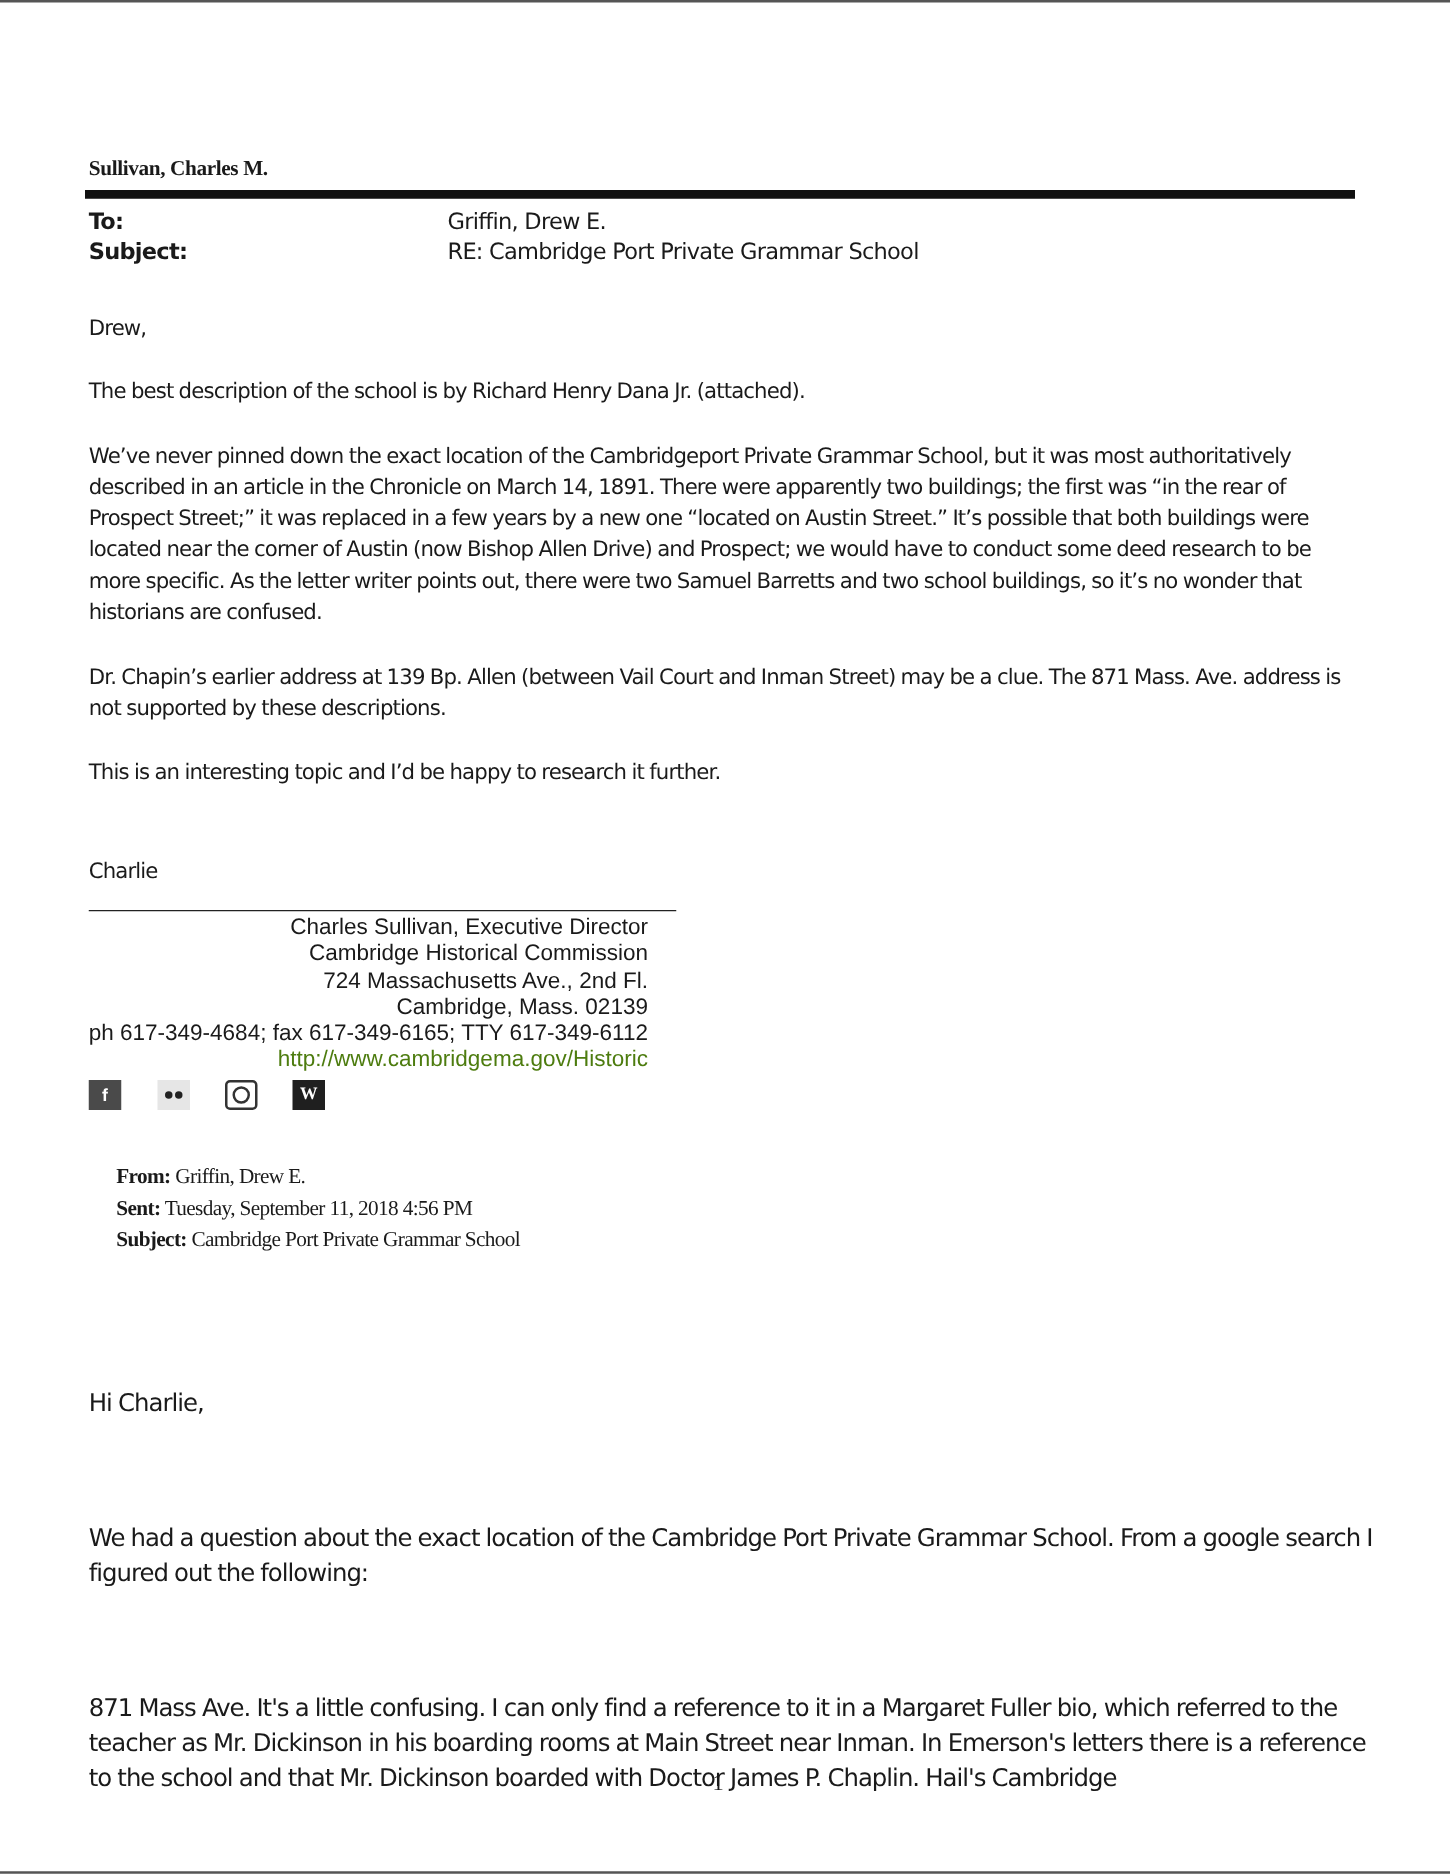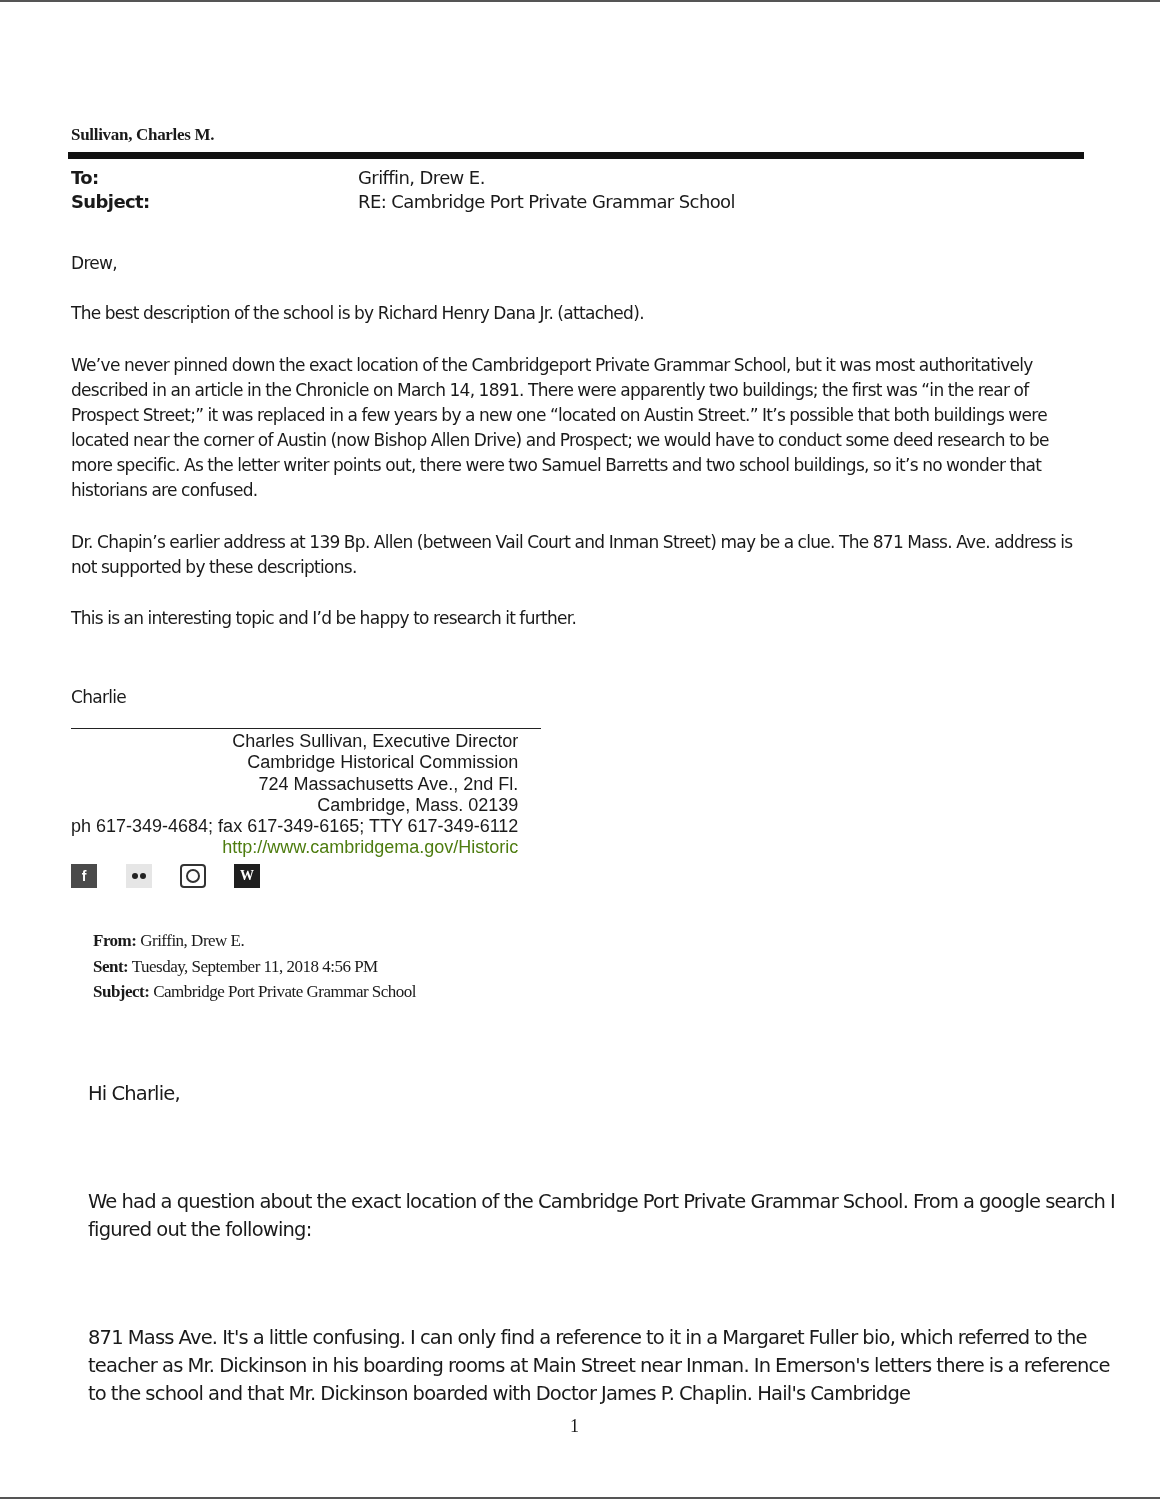--- a/index.html
+++ b/index.html
@@ -40,23 +40,23 @@
     .flickr span { display: inline-block; width: 6px; height: 6px; border-radius: 50%; background: #222; margin: 0 1px; }
     .insta { left: 109px; background: #fff; border: 2px solid #333; width: 22px; height: 20px; border-radius: 4px; }
     .insta span { width: 10px; height: 10px; border: 2px solid #333; border-radius: 50%; display: block; }
     .wp { left: 163px; background: #1f1f1f; color: #fff; font-family: "Liberation Serif", serif; }
     .fwd-hdr {
       position: absolute; left: 71px; top: 928px;
       font-family: Liberation Serif, serif; font-size: 17px; line-height: 25.5px; letter-spacing: -0.5px; margin-left: 22px;
     }
     .fwd-hdr b { font-weight: bold; }
     .drew-text {
-      position: absolute; left: 88px; width: 1030px;
+      position: absolute; left: 71px; width: 1030px;
       font-family: "DejaVu Sans", sans-serif; font-size: 19.5px; line-height: 28px;
-      letter-spacing: -0.8px; word-spacing: -0.5px;
+      letter-spacing: -0.8px; word-spacing: -0.5px; margin-top: 29px;
     }
     .page-number {
       position: absolute; left: 570px; top: 1416px; font-family: "Liberation Serif", serif; font-size: 18px;
     }
     .scan-edge { position: absolute; left: 0; right: 0; height: 2px; background: #555; }
   </style>
 </head>
 <body>
 
 <div class="scan-edge" style="top:0;"></div>

